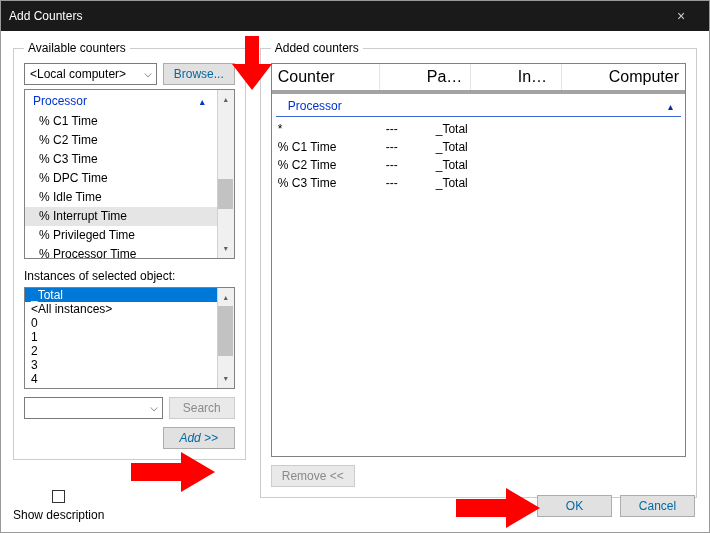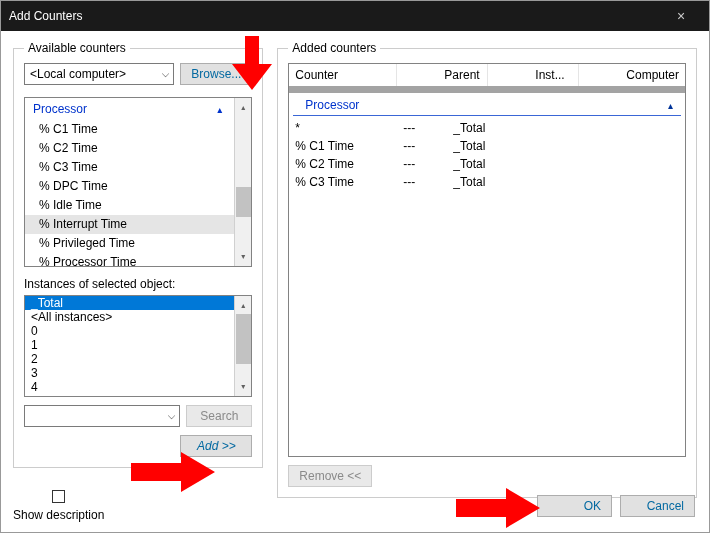--- a/index.html
+++ b/index.html
@@ -46,21 +46,21 @@
     padding: 8px 10px 10px 10px;
     margin: 0;
   }
   legend {
     font-size: 12px;
     padding: 0 4px;
   }
   .left-col { width: 340px; }
   .right-col { flex: 1; }
   .label { margin: 4px 0 4px 0; }
-  .row { display: flex; gap: 6px; margin-bottom: 12px; align-items: center; }
+  .row { display: flex; gap: 6px; margin-bottom: 4px; align-items: center; }
   .combo {
     flex: 1;
     height: 22px;
     border: 1px solid #7a7a7a;
     background: #fff;
     padding: 0 5px;
     display: flex;
     align-items: center;
     position: relative;
   }
@@ -139,22 +139,22 @@
   .search-input .caret { position:absolute; right:4px; top:50%; transform:translateY(-50%); font-size:10px; color:#555; }
   .add-row { display:flex; justify-content:flex-end; }
   .added-box {
     border: 1px solid #828282;
     background: #fff;
     height: 394px;
     display: flex;
   }
   .added-inner { flex:1; overflow:hidden; }
   .added-head {
-    display:flex; border-bottom: 7px solid #a3a3a3;
-    font-size: 12px;
+    display:flex; border-bottom: 4px solid #a3a3a3;
+    font-size: 16px;
     gap: 41px;
   }
   .col { padding: 4px 6px; border-right: 1px solid #e5e5e5; white-space: nowrap; overflow:hidden; text-overflow: ellipsis;}
   .col:last-child { border-right:none; }
   .c1 { width: 108px; }
   .c2 { width: 50px; }
   .c3 { width: 50px; }
   .c4 { flex:1; }
   .added-group {
     color: #0033cc;
@@ -170,21 +170,21 @@
   .bottom-bar {
     position: absolute;
     left: 12px; right: 14px; bottom: 10px;
     display:flex; align-items:center; justify-content: space-between;
   }
   .checkbox-row { display:flex; align-items:center; gap:5px;flex-direction:column; }
   .chkbox {
     width:13px; height:13px; border:1px solid #333; background:#fff; display:inline-block;
   }
   .btn-row { display:flex; gap:8px; }
-  .btn-wide { min-width: 75px; text-align: right; }
+  .btn-wide { min-width: 75px; }
 
   
   .arrow {
     position: absolute;
     pointer-events: none;
   }
   .arrow-down svg, .arrow-right svg { display:block; }
 </style>
 </head>
 <body>

